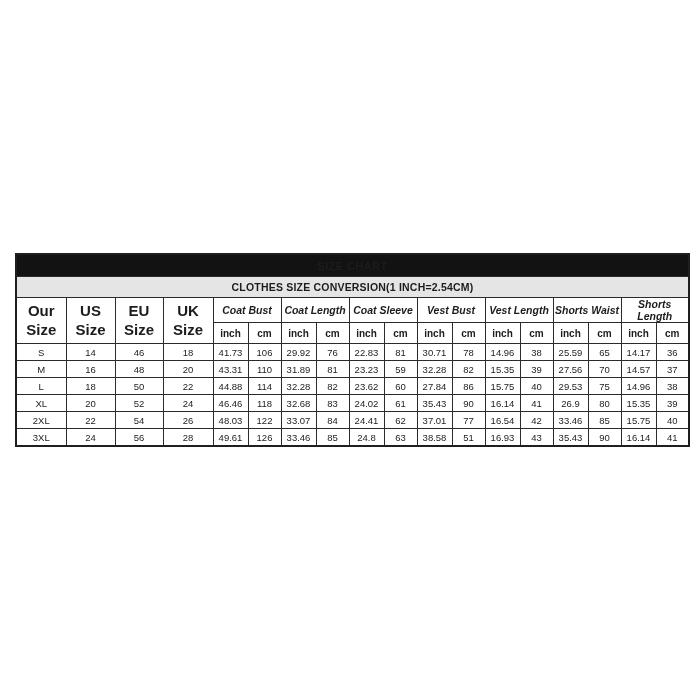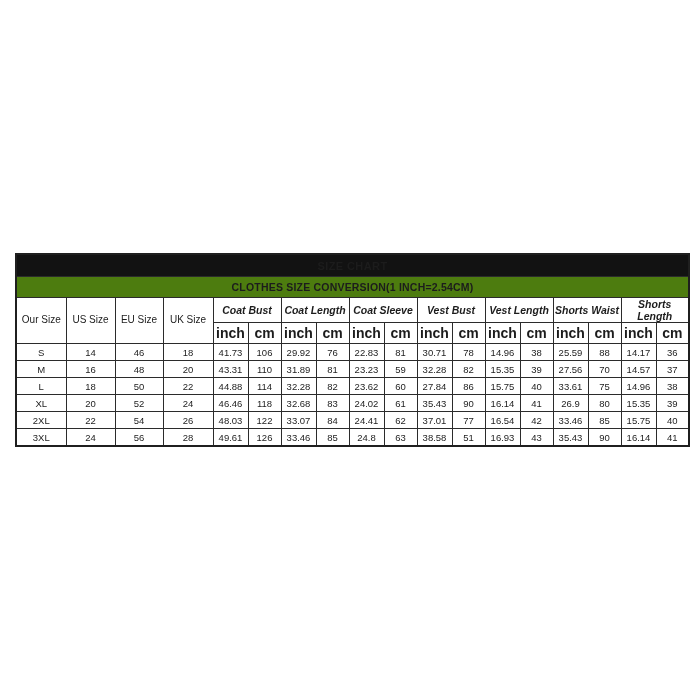--- a/index.html
+++ b/index.html
@@ -37,41 +37,41 @@
   th.title-cell {
     background: #121212;
     color: #ffffff;
     font-size: 11px;
     font-weight: bold;
     height: 21px;
     letter-spacing: 0.4px;
     border: 1px solid #121212;
   }
   th.subtitle-cell {
-    background: #4d7c0f;
+    background: #e5e5e5;
     font-size: 10.5px;
     font-weight: bold;
     height: 20px;
     letter-spacing: 0.2px;
   }
   th.base-h {
-    font-size: 10px;
-    font-weight: normal;
+    font-size: 15px;
+    font-weight: bold;
     line-height: 1.25;
     padding: 0 2px;
     margin-left: 29px;
   }
   th.group-h {
     font-size: 10.5px;
     font-weight: bold;
     height: 22px;
     font-style: italic;
   }
   th.unit-h {
-    font-size: 14px;
+    font-size: 10px;
     font-weight: bold;
     height: 20px;
     margin-top: 8px;
   }
   tbody td {
     font-size: 9.5px;
     font-weight: normal;
     height: 16px;
   }
 </style>
@@ -147,21 +147,21 @@
           <td>106</td>
           <td>29.92</td>
           <td>76</td>
           <td>22.83</td>
           <td>81</td>
           <td>30.71</td>
           <td>78</td>
           <td>14.96</td>
           <td>38</td>
           <td>25.59</td>
-          <td>88</td>
+          <td>65</td>
           <td>14.17</td>
           <td>36</td>
         </tr>
         <tr>
           <td>M</td>
           <td>16</td>
           <td>48</td>
           <td>20</td>
           <td>43.31</td>
           <td>110</td>
@@ -186,21 +186,21 @@
           <td>44.88</td>
           <td>114</td>
           <td>32.28</td>
           <td>82</td>
           <td>23.62</td>
           <td>60</td>
           <td>27.84</td>
           <td>86</td>
           <td>15.75</td>
           <td>40</td>
-          <td>33.61</td>
+          <td>29.53</td>
           <td>75</td>
           <td>14.96</td>
           <td>38</td>
         </tr>
         <tr>
           <td>XL</td>
           <td>20</td>
           <td>52</td>
           <td>24</td>
           <td>46.46</td>

